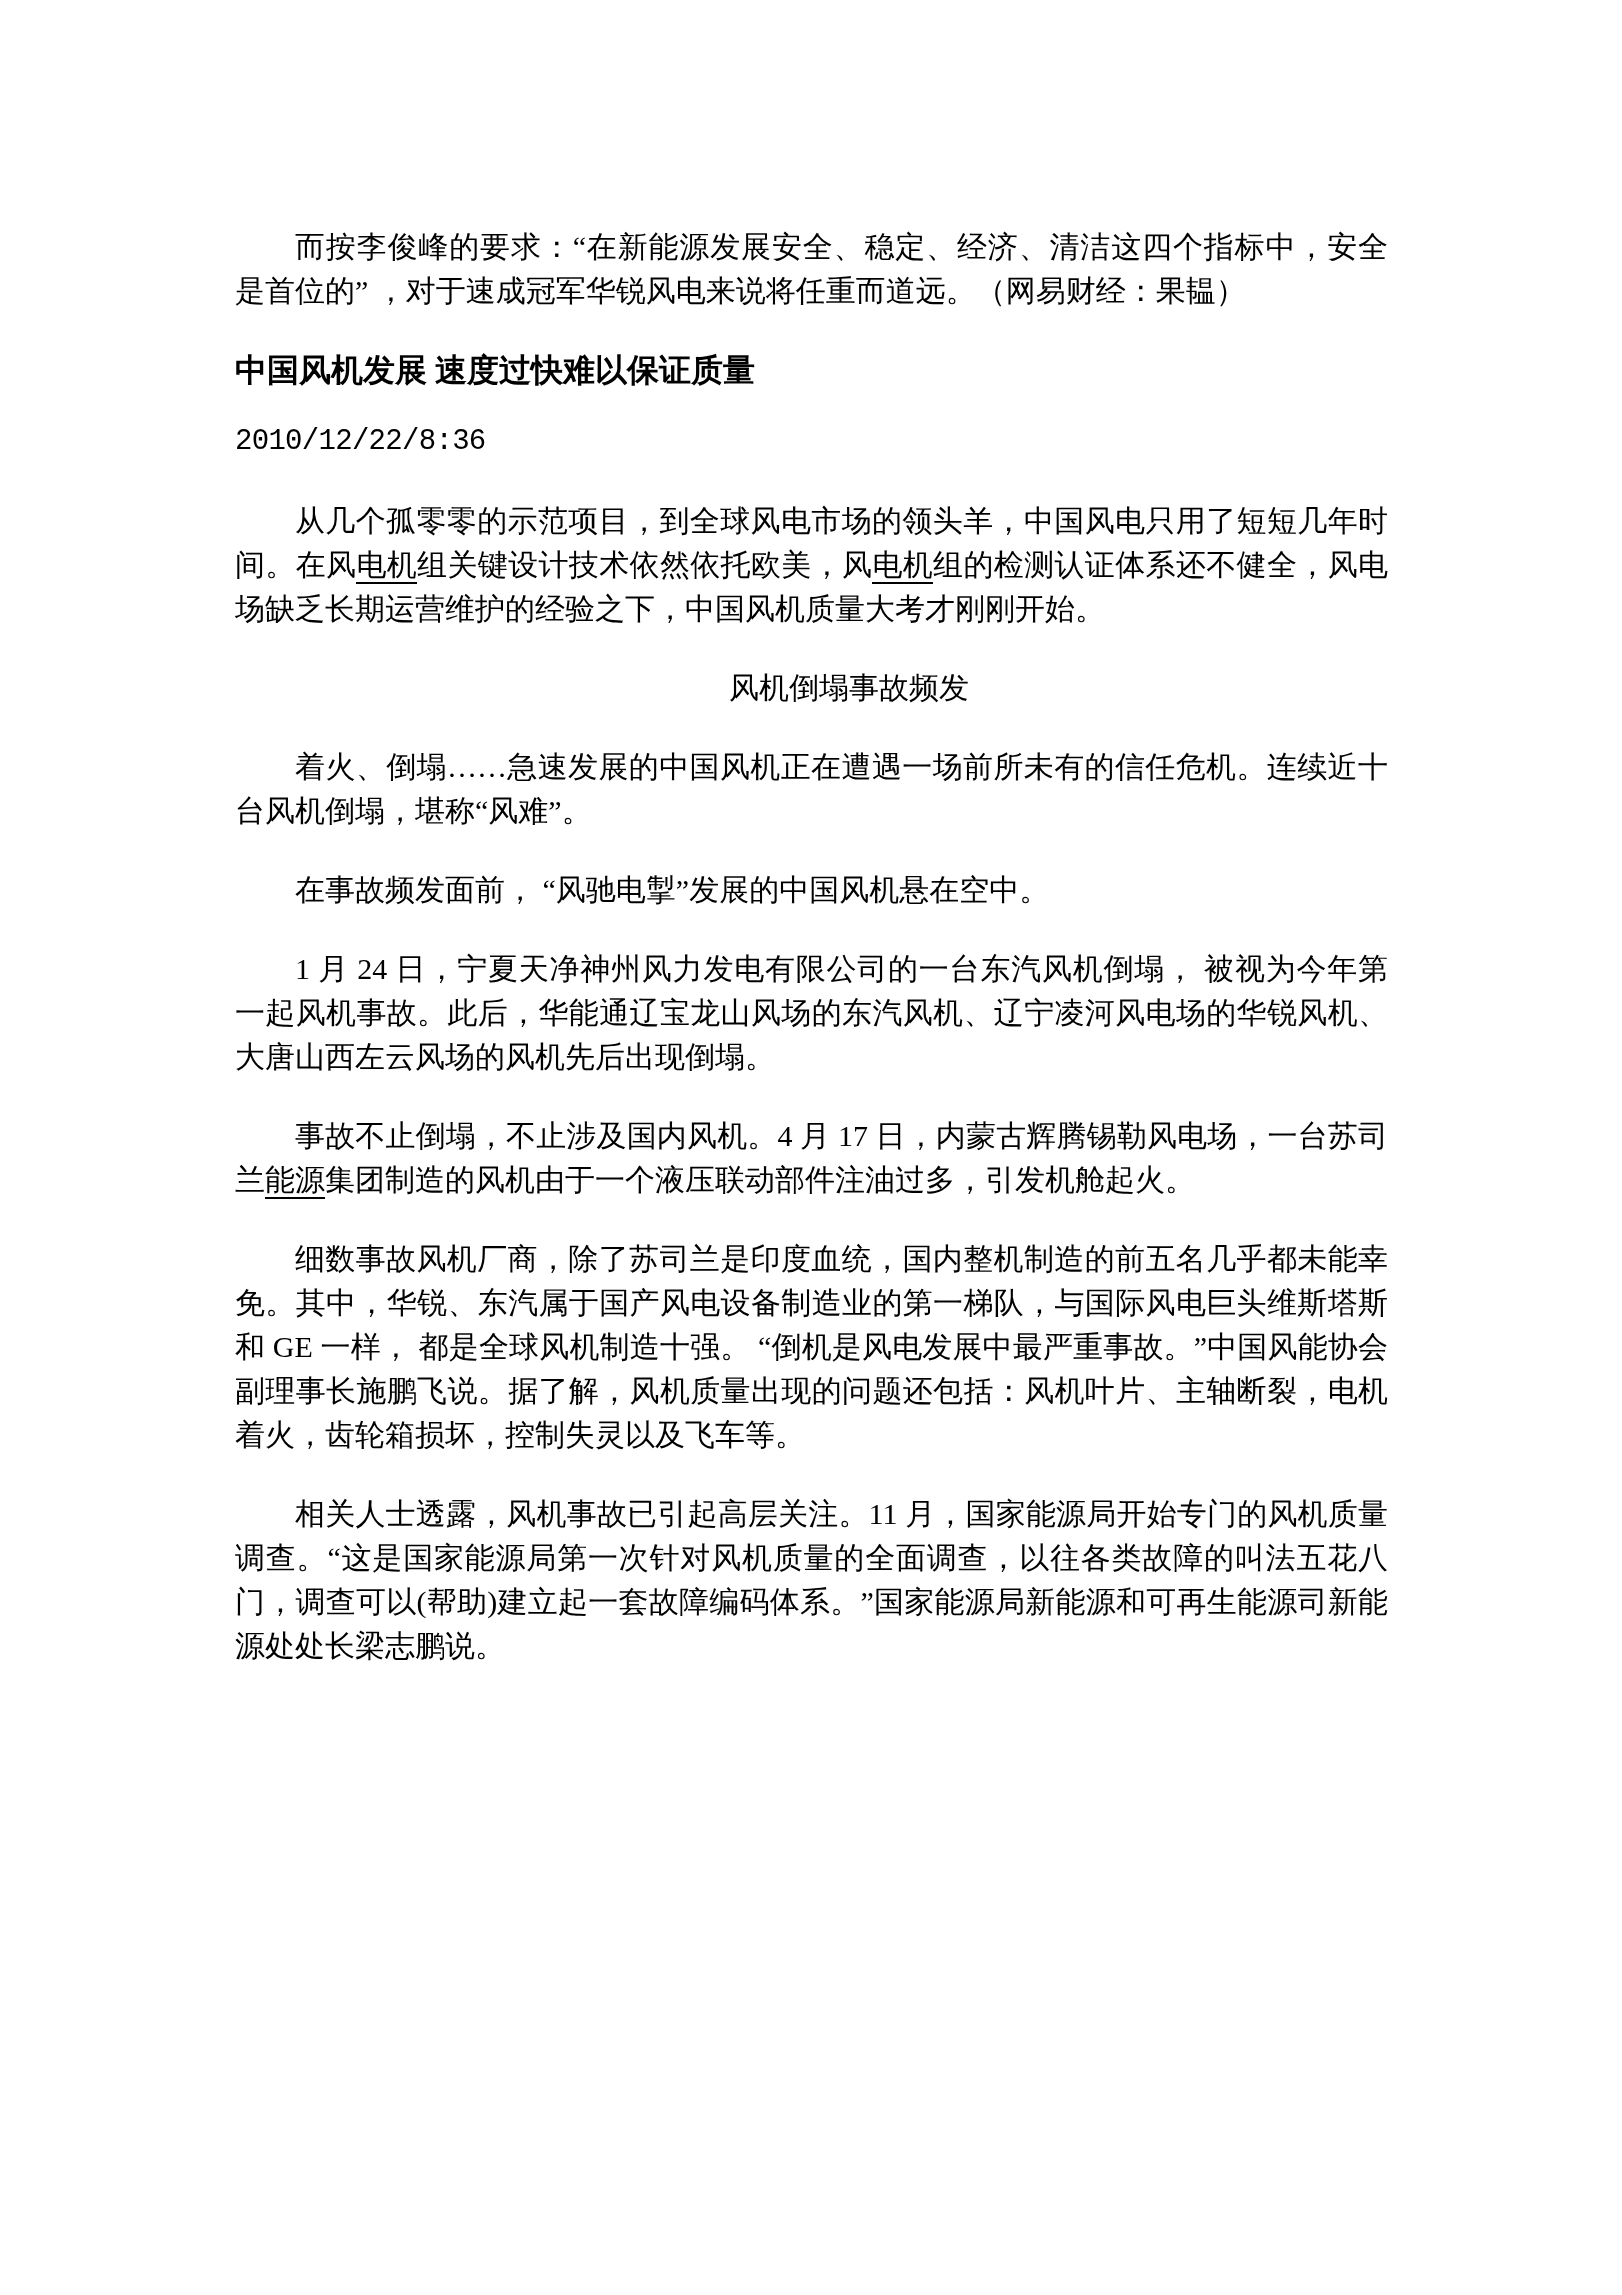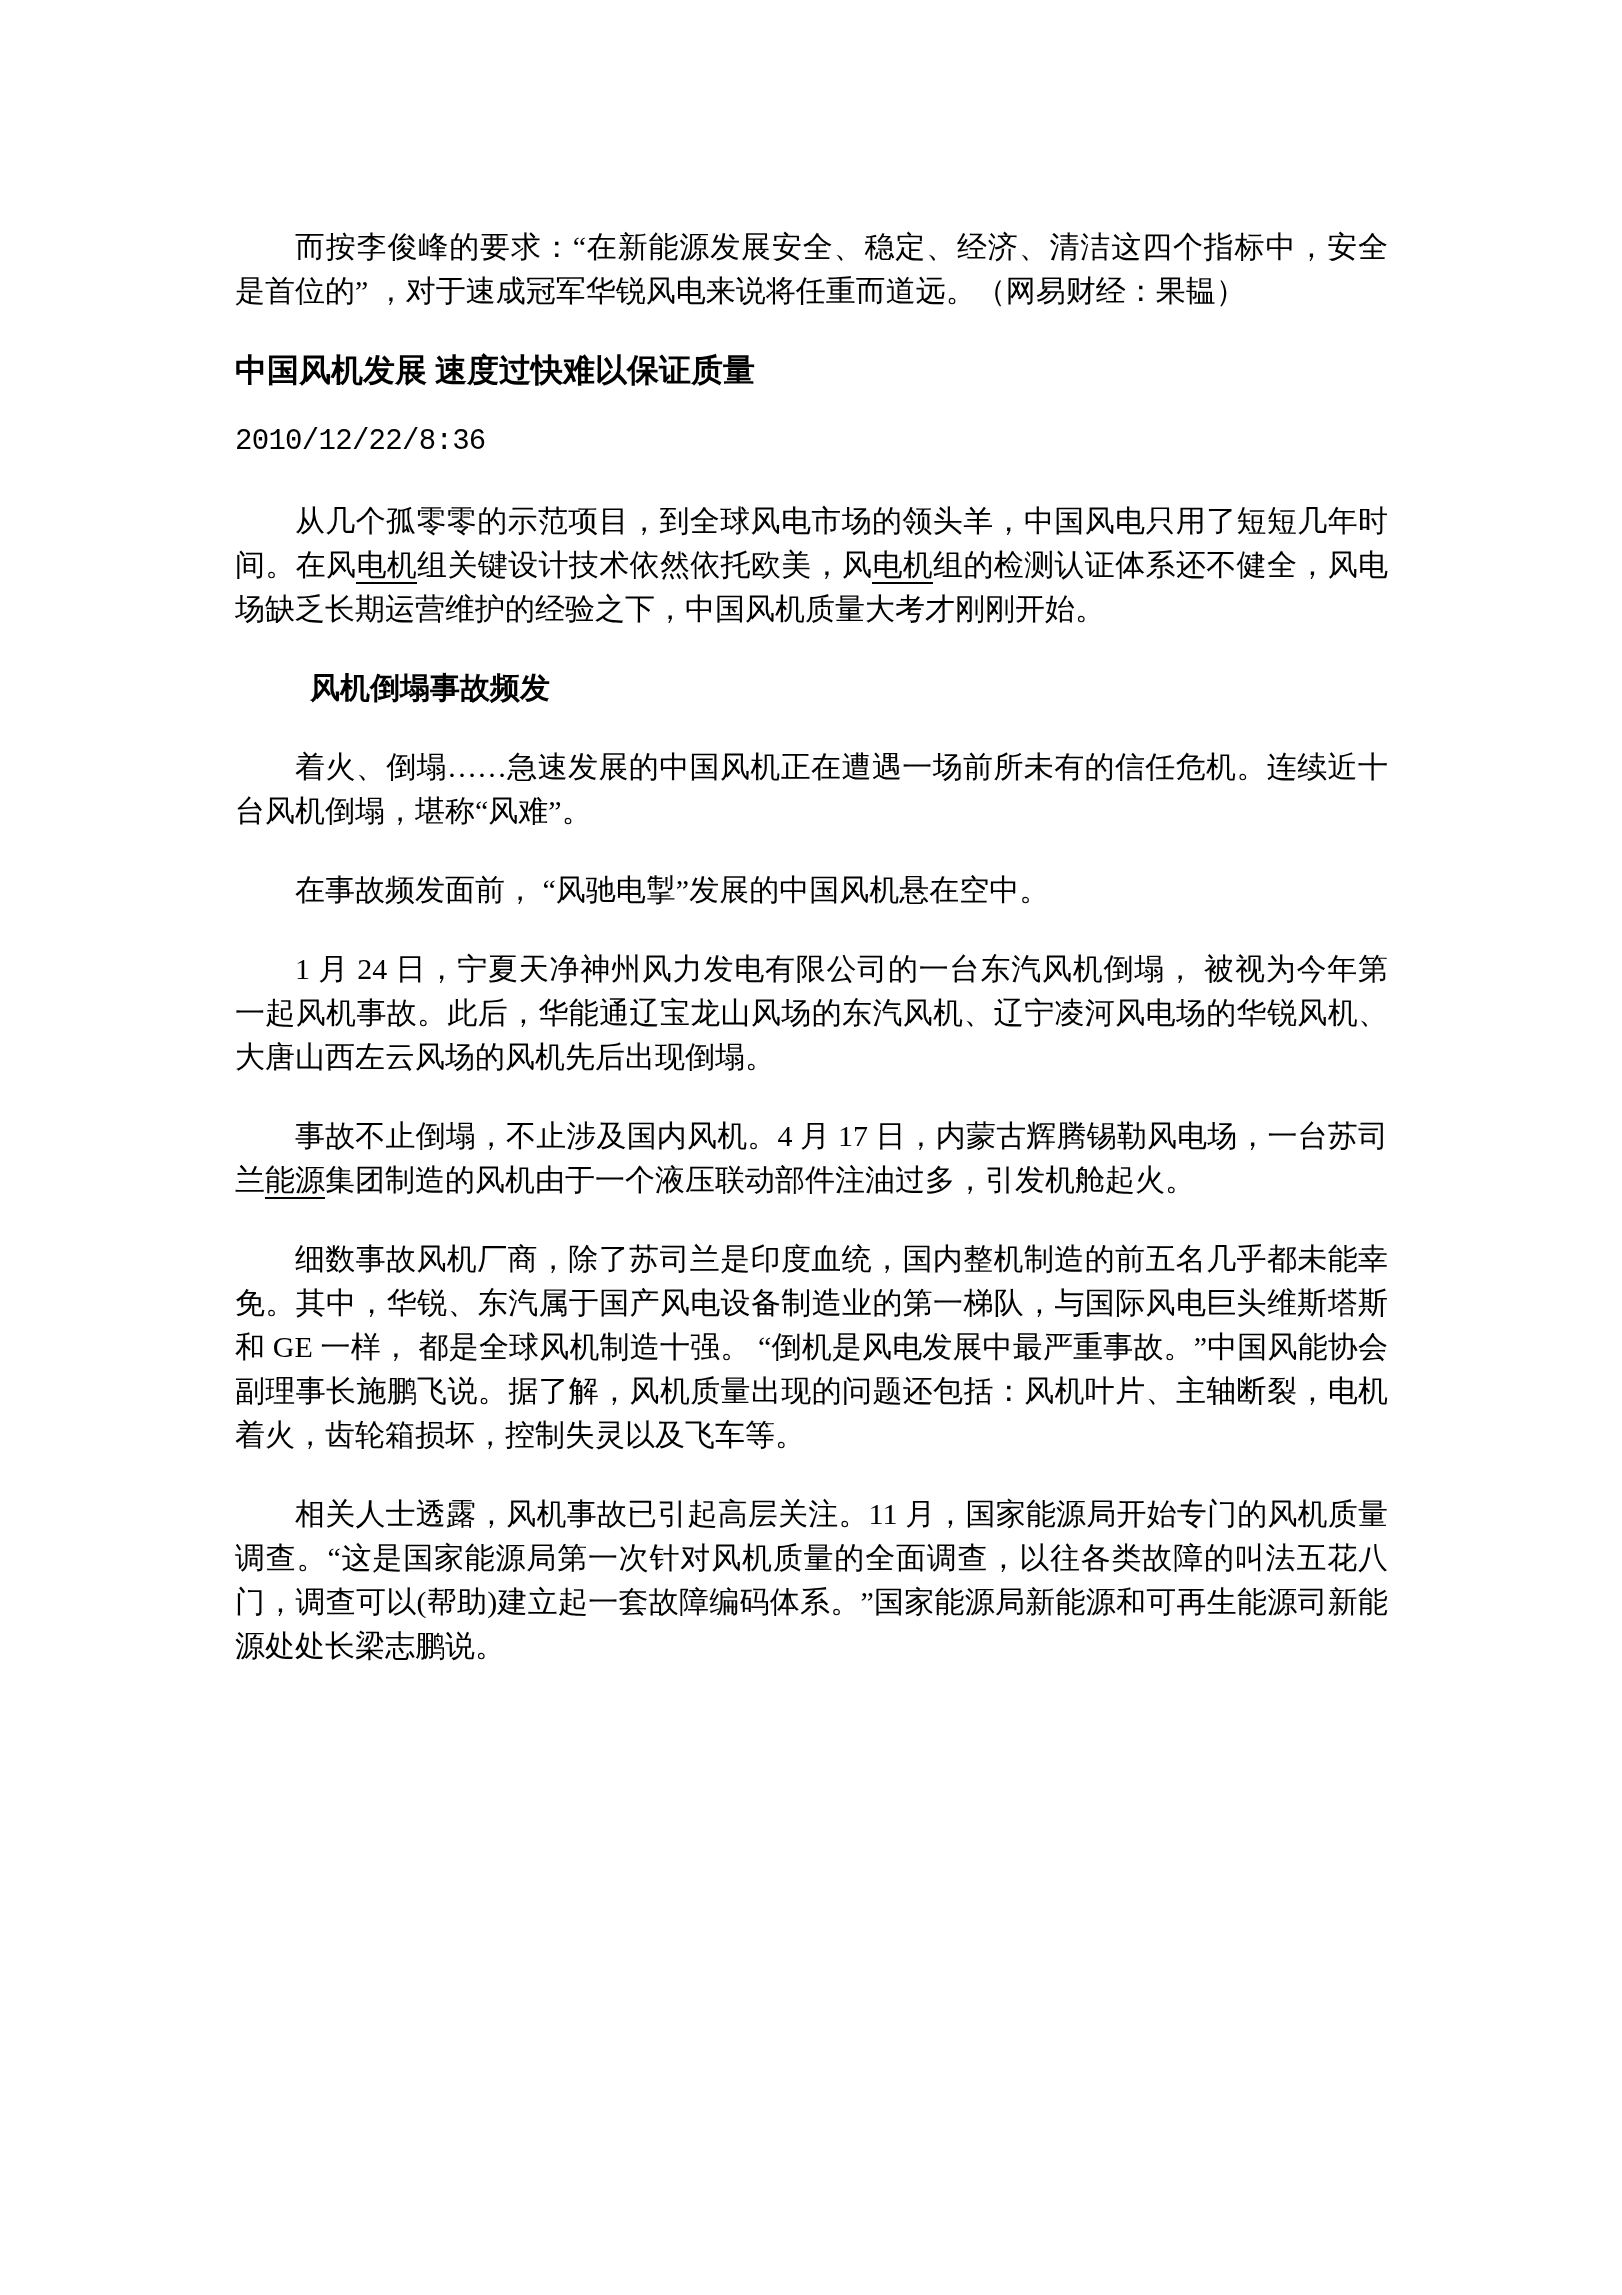--- a/index.html
+++ b/index.html
@@ -39,22 +39,22 @@
     margin-bottom: 28px;
   }
   .para.date {
     font-family: Liberation Mono, monospace;
     font-size: 29px;
     text-indent: 0;
     text-align: left;
     letter-spacing: -0.7px;
   }
   .para.subheading {
-    font-weight: 700;
-    text-align: left;
+    font-weight: 400;
+    text-align: center;
     text-indent: 75px;
   }
   .u {
     border-bottom: 2.7px solid #000000;
     padding-bottom: 1px;
   }
   .footer {
     position: absolute;
     left: 0;
     right: 0;

